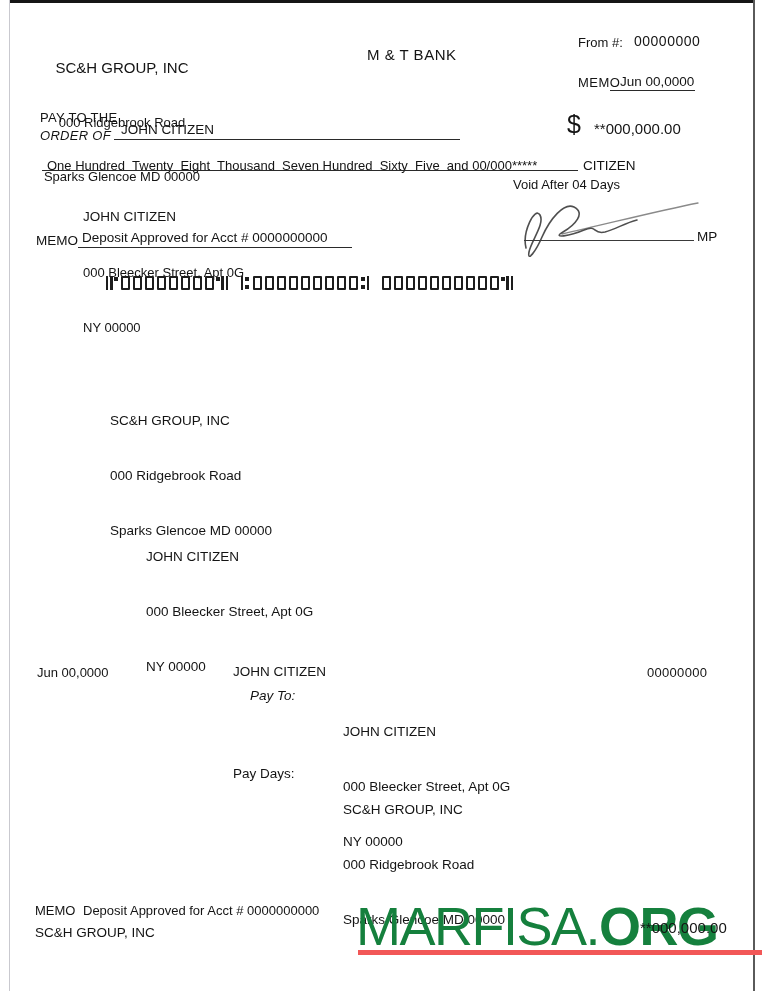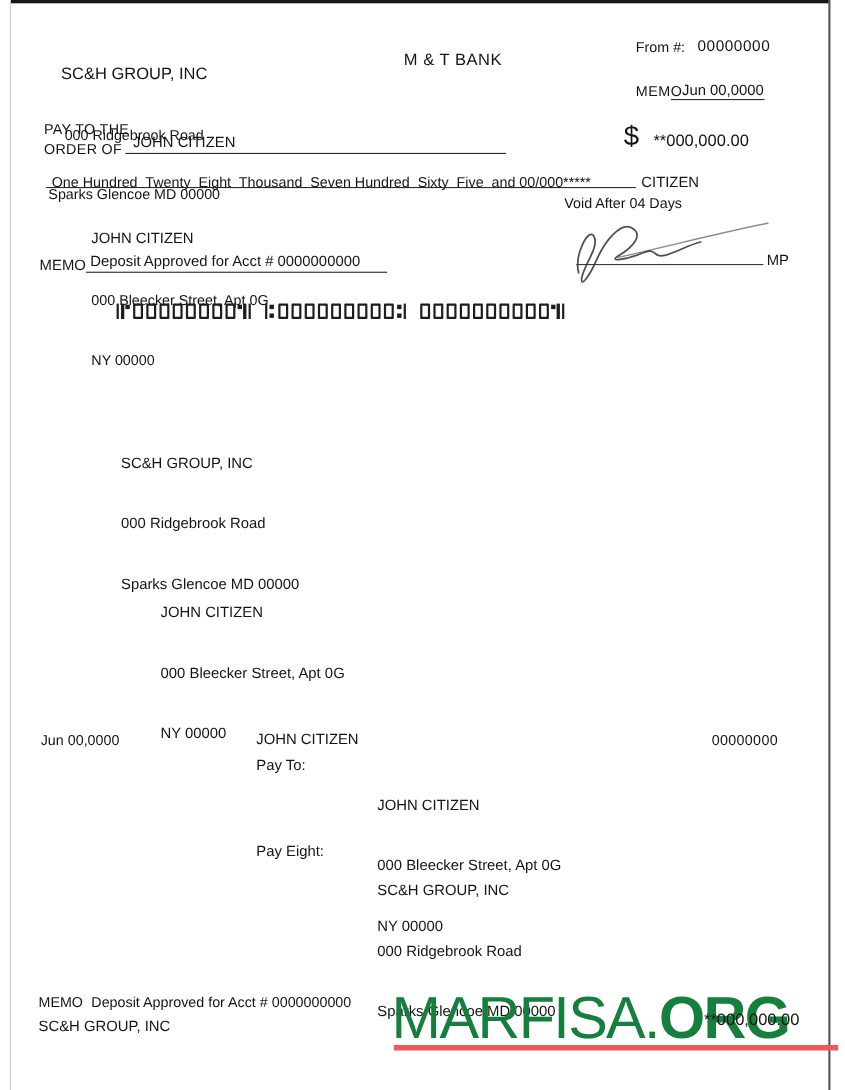--- a/index.html
+++ b/index.html
@@ -57,21 +57,21 @@
 <div class="abs t15" style="left:367px;top:46px;letter-spacing:0.5px;">M &amp; T BANK</div>
 
 <div class="abs t13" style="left:578px;top:35px;">From #:</div>
 <div class="abs b t14" style="left:634px;top:33px;letter-spacing:0.5px;">00000000</div>
 
 <div class="abs t13" style="left:578px;top:75px;letter-spacing:0.5px;">MEMO</div>
 <div class="abs t135" style="left:620px;top:74px;">Jun 00,0000</div>
 <div class="rule" style="left:610px;top:90px;width:85px;"></div>
 
 <div class="abs t13" style="left:40px;top:110px;letter-spacing:0.3px;">PAY TO THE</div>
-<div class="abs t13" style="left:40px;top:128px;letter-spacing:0.3px;">ORDER OF</div>
+<div class="abs t13" style="left:40px;top:128px;letter-spacing:0.3px;font-style:italic;">ORDER OF</div>
 <div class="abs t135" style="left:121px;top:122px;">JOHN CITIZEN</div>
 <div class="rule" style="left:114px;top:139px;width:346px;"></div>
 
 <div class="abs" style="left:567px;top:110px;font-size:25px;">$</div>
 <div class="abs b t15" style="left:594px;top:120px;">**000,000.00</div>
 
 <div class="abs t13" style="left:47px;top:158px;">One Hundred  Twenty  Eight  Thousand  Seven Hundred  Sixty  Five  and 00/000*****</div>
 <div class="rule" style="left:42px;top:170px;width:536px;"></div>
 <div class="abs t135" style="left:583px;top:158px;">CITIZEN</div>
 <div class="abs t13" style="left:513px;top:177px;">Void After 04 Days</div>
@@ -175,28 +175,28 @@
 <div class="abs" style="left:146px;top:513px;">
   <div class="t135">JOHN CITIZEN</div>
   <div class="t135" style="margin-top:4px;">000 Bleecker Street, Apt 0G</div>
   <div class="t135" style="margin-top:4px;">NY 00000</div>
 </div>
 
 <div class="abs b t13" style="left:37px;top:665px;">Jun 00,0000</div>
 <div class="abs b t135" style="left:233px;top:664px;">JOHN CITIZEN</div>
 <div class="abs b t13" style="left:647px;top:665px;letter-spacing:0.3px;">00000000</div>
 
-<div class="abs t135" style="left:233px;top:688px;">Pay To:</div>
+<div class="abs t135" style="left:250px;top:688px;font-style:italic;">Pay To:</div>
 <div class="abs" style="left:343px;top:688px;">
   <div class="t135">JOHN CITIZEN</div>
   <div class="t135" style="margin-top:4px;">000 Bleecker Street, Apt 0G</div>
   <div class="t135" style="margin-top:4px;">NY 00000</div>
 </div>
 
-<div class="abs t135" style="left:233px;top:766px;">Pay Eight:</div>
+<div class="abs t135" style="left:233px;top:766px;">Pay Days:</div>
 <div class="abs" style="left:343px;top:766px;">
   <div class="t135">SC&amp;H GROUP, INC</div>
   <div class="t135" style="margin-top:4px;">000 Ridgebrook Road</div>
   <div class="t135" style="margin-top:4px;">Sparks Glencoe MD 00000</div>
 </div>
 
 <div class="abs t13" style="left:35px;top:903px;">MEMO</div>
 <div class="abs t13" style="left:83px;top:903px;">Deposit Approved for Acct # 0000000000</div>
 <div class="abs b t135" style="left:35px;top:925px;">SC&amp;H GROUP, INC</div>
 

